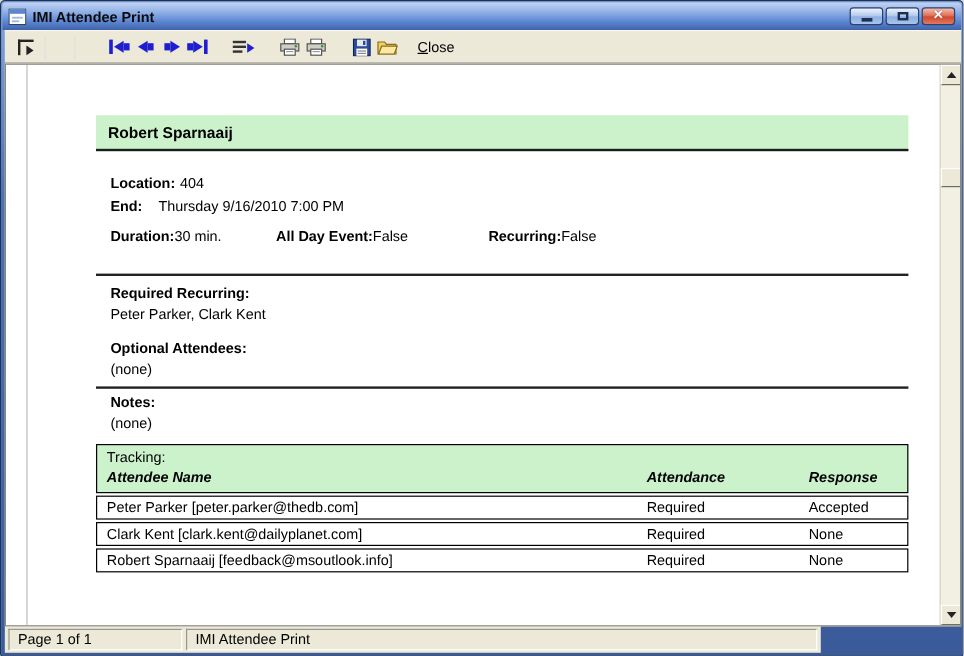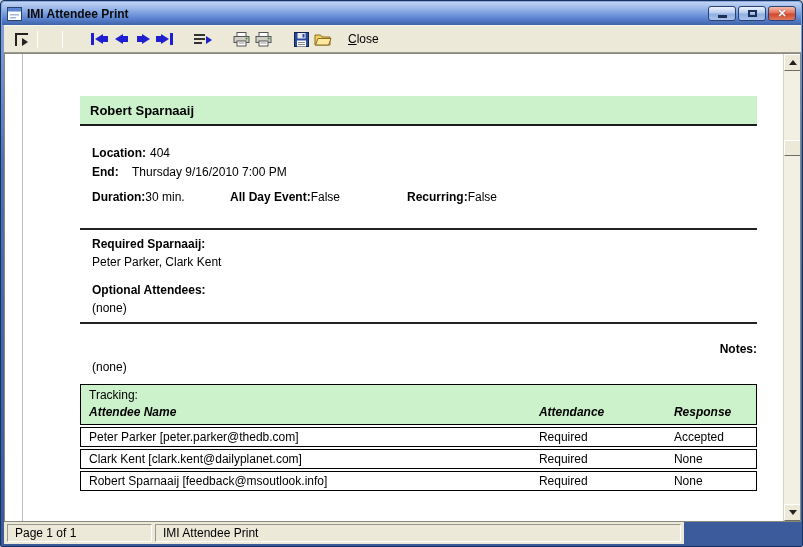--- a/index.html
+++ b/index.html
@@ -72,21 +72,21 @@
   .frow{height:19px;line-height:19px;}
   .f-label{display:inline-block;font-weight:bold;}
   .wlab-long{width:58px;}
   .wlab-short{width:40px;}
   .inline-row{margin-top:6px;height:18px;line-height:18px;display:flex;}
   .seg1{width:138px;} .seg2{width:177px;}
   .rule{border-top:2px solid #222;}
   .rule1{margin-top:22px;} .rule2{margin-top:5px;}
   .sec-label{font-weight:bold;height:18px;line-height:18px;}
   .sec-value{height:18px;line-height:18px;}
-  .mt5{margin-top:5px;} .mt10{margin-top:10px;} .mt2{margin-top:16px;text-align:right;}
+  .mt5{margin-top:5px;} .mt10{margin-top:10px;} .mt2{margin-top:2px;}
 
   
   .track{margin-top:8px;}
   .track-header{background:#ccf2cc;border:1px solid #000;padding:2px 0 3px;}
   .track-title{font-weight:normal;height:17px;line-height:17px;padding-left:8px;}
   .track-cols{display:flex;font-weight:bold;font-style:italic;height:17px;line-height:17px;}
   .col-name{width:485px;padding-left:8px;}
   .col-att{width:105px;}
   .col-resp{width:87px;margin-left:36px;}
   .track-row{display:flex;align-items:center;border:1px solid #000;height:20px;margin-top:2px;background:#fff;}
@@ -225,21 +225,21 @@
         </div>
 
         <div class="inline-row pad">
           <span class="seg1"><b>Duration:</b><span>30 min.</span></span>
           <span class="seg2"><b>All Day Event:</b><span>False</span></span>
           <span><b>Recurring:</b><span>False</span></span>
         </div>
 
         <div class="rule rule1"></div>
 
-        <div class="sec-label pad mt5">Required Sparnaaij:</div>
+        <div class="sec-label pad mt5">Required Recurring:</div>
         <div class="sec-value pad">Peter Parker, Clark Kent</div>
 
         <div class="sec-label pad mt10">Optional Attendees:</div>
         <div class="sec-value pad">(none)</div>
 
         <div class="rule rule2"></div>
 
         <div class="sec-label pad mt2">Notes:</div>
         <div class="sec-value pad">(none)</div>
 

